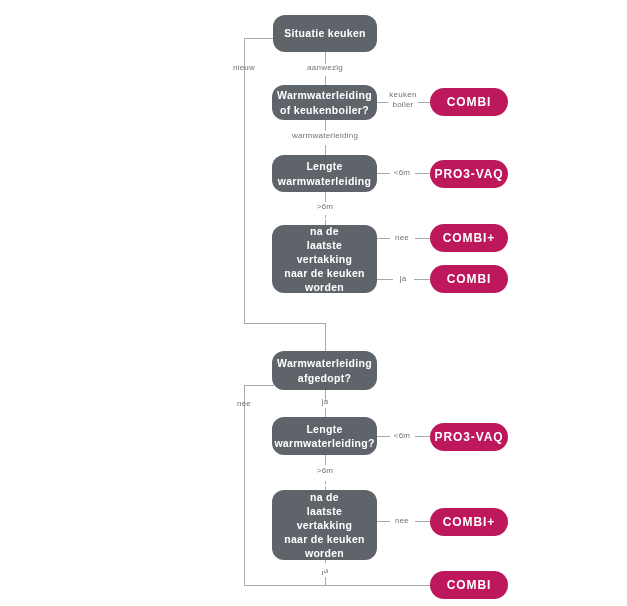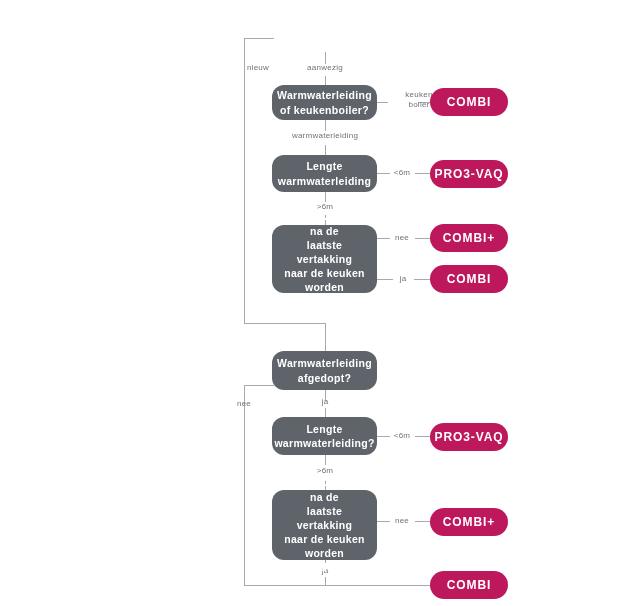--- a/index.html
+++ b/index.html
@@ -102,37 +102,40 @@
 
   <div class="conn v" style="left:325px;top:455px;height:10px;"></div>
   <div class="conn v" style="left:325px;top:480px;height:10px;"></div>
 
   <div class="conn h" style="left:377px;top:521px;width:13px;"></div>
   <div class="conn h" style="left:415px;top:521px;width:15px;"></div>
 
   <div class="conn v" style="left:325px;top:560px;height:9px;"></div>
   <div class="conn v" style="left:325px;top:577px;height:9px;"></div>
 
-  <div class="elabel" style="left:236px;top:63px;width:44px;">nieuw</div>
+  <div class="elabel" style="left:222px;top:63px;width:44px;">nieuw</div>
   <div class="elabel" style="left:296px;top:63px;width:58px;">aanwezig</div>
-  <div class="elabel" style="left:386px;top:90px;width:34px;margin-left:16px;">keuken
+  <div class="elabel" style="left:386px;top:90px;width:34px;">keuken
 boiler</div>
   <div class="elabel" style="left:280px;top:131px;width:90px;">warmwaterleiding</div>
   <div class="elabel" style="left:388px;top:168px;width:28px;">&lt;6m</div>
   <div class="elabel" style="left:311px;top:202px;width:28px;">&gt;6m</div>
   <div class="elabel" style="left:389px;top:233px;width:26px;">nee</div>
   <div class="elabel" style="left:392px;top:274px;width:22px;">ja</div>
 
   <div class="elabel" style="left:231px;top:399px;width:26px;">nee</div>
   <div class="elabel" style="left:314px;top:397px;width:22px;">ja</div>
   <div class="elabel" style="left:388px;top:431px;width:28px;">&lt;6m</div>
   <div class="elabel" style="left:311px;top:466px;width:28px;">&gt;6m</div>
   <div class="elabel" style="left:389px;top:516px;width:26px;">nee</div>
   <div class="elabel" style="left:314px;top:566px;width:22px;">ja</div>
 
+  <div class="node" style="left:273px;top:15px;width:104px;height:37px;">
+    <span>Situatie keuken</span>
+  </div>
 
   <div class="node" style="left:272px;top:85px;width:105px;height:35px;flex-direction:column;">
     <span>Warmwaterleiding</span>
     <span>of keukenboiler?</span>
   </div>
 
   <div class="node" style="left:272px;top:155px;width:105px;height:37px;flex-direction:column;">
     <span>Lengte</span>
     <span>warmwaterleiding</span>
   </div>

